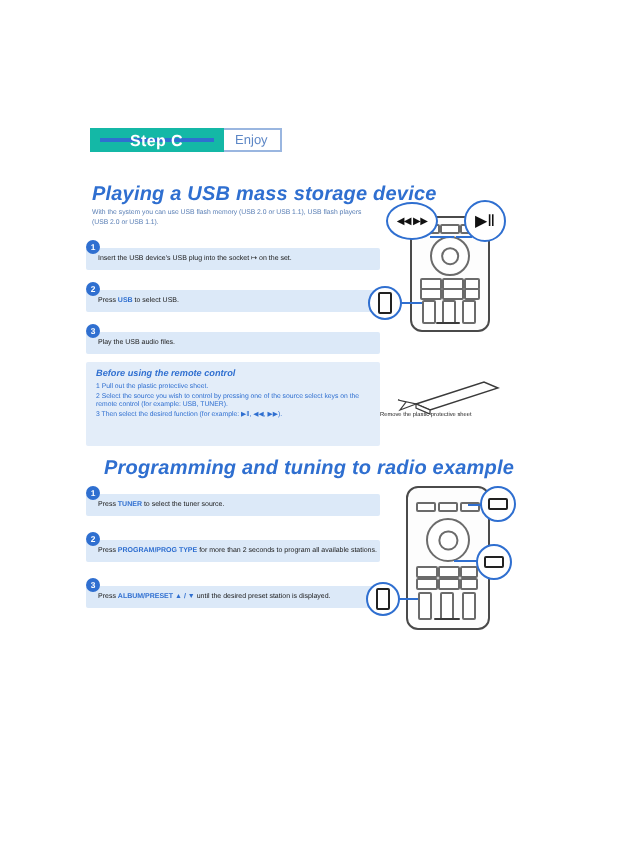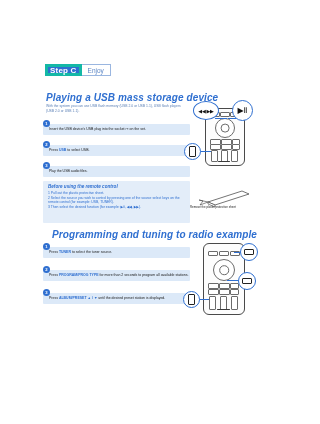--- a/index.html
+++ b/index.html
@@ -7,22 +7,22 @@
     width:300px;height:424px;background:#ffffff;
     font-family:"Liberation Sans", sans-serif;
     color:#1a1a1a;overflow:hidden;position:relative;
   }
   .page{position:absolute;left:0;top:0;width:300px;height:424px;}
 
   
   .tabrow{position:absolute;left:45px;top:64px;display:flex;align-items:stretch;height:12px;}
   .tab-step{
     background:#2f6fd0;color:#ffffff;font-weight:bold;font-size:8px;
-    padding:0 2px;display:flex;align-items:center;letter-spacing:.2px;
-    border:3px solid #14b8a6;
+    padding:0 15px;display:flex;align-items:center;letter-spacing:.2px;
+    border:5px solid #14b8a6;
   }
   .tab-enjoy{
     background:#ffffff;color:#5d87c6;font-size:6.5px;
     padding:0 6px;display:flex;align-items:center;
     border:1px solid #9ab6e0;border-left:none;
   }
 
   
   .sec-title{
     position:absolute;color:#2f6fd0;font-weight:bold;font-style:italic;

